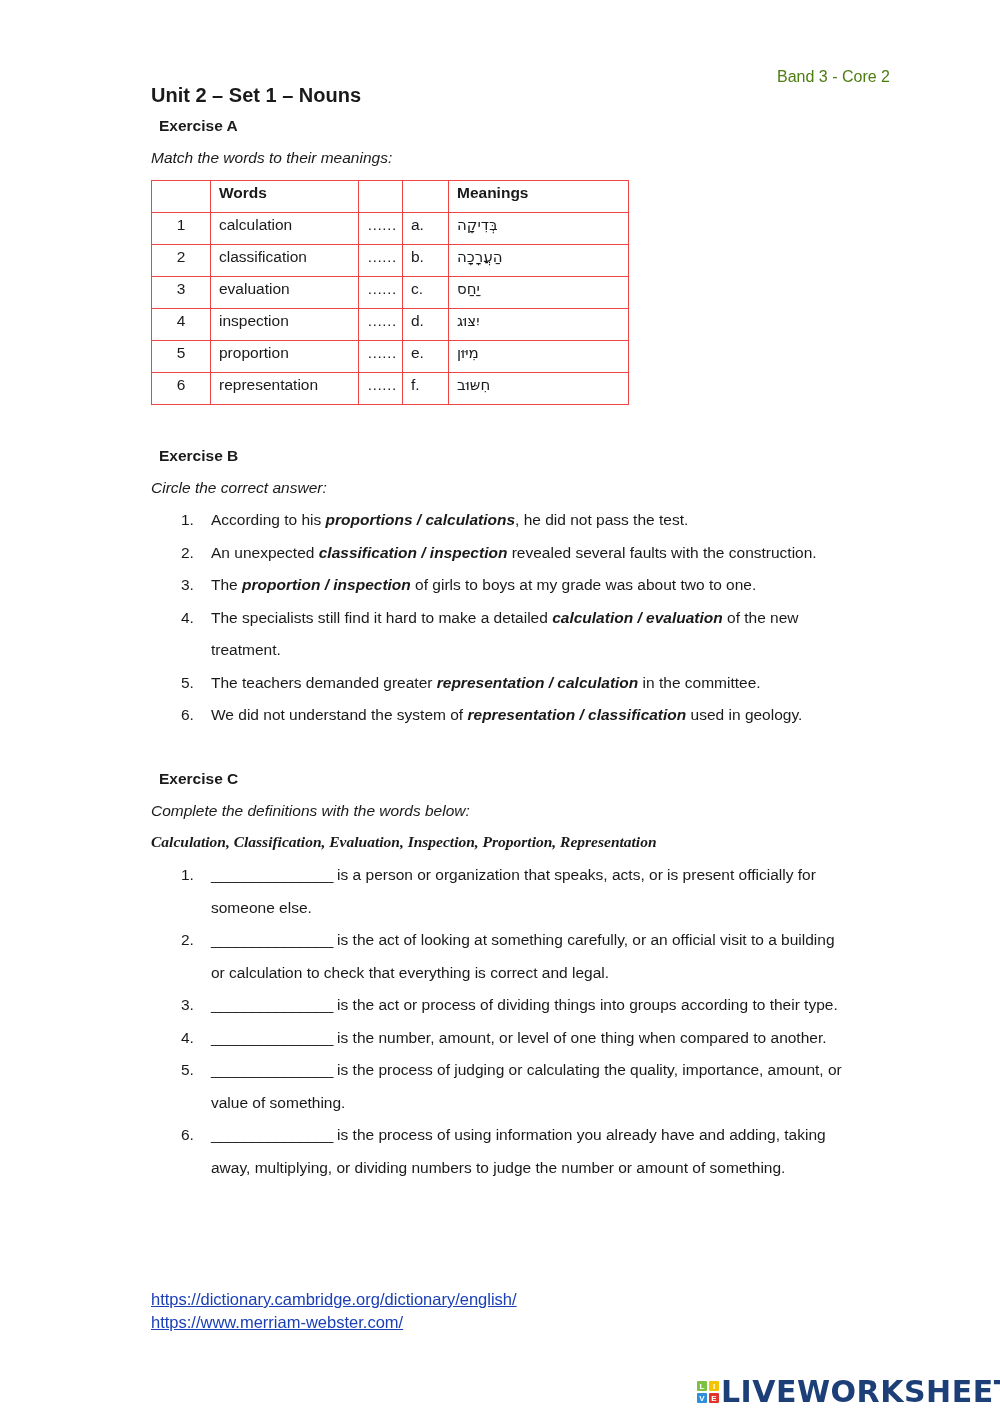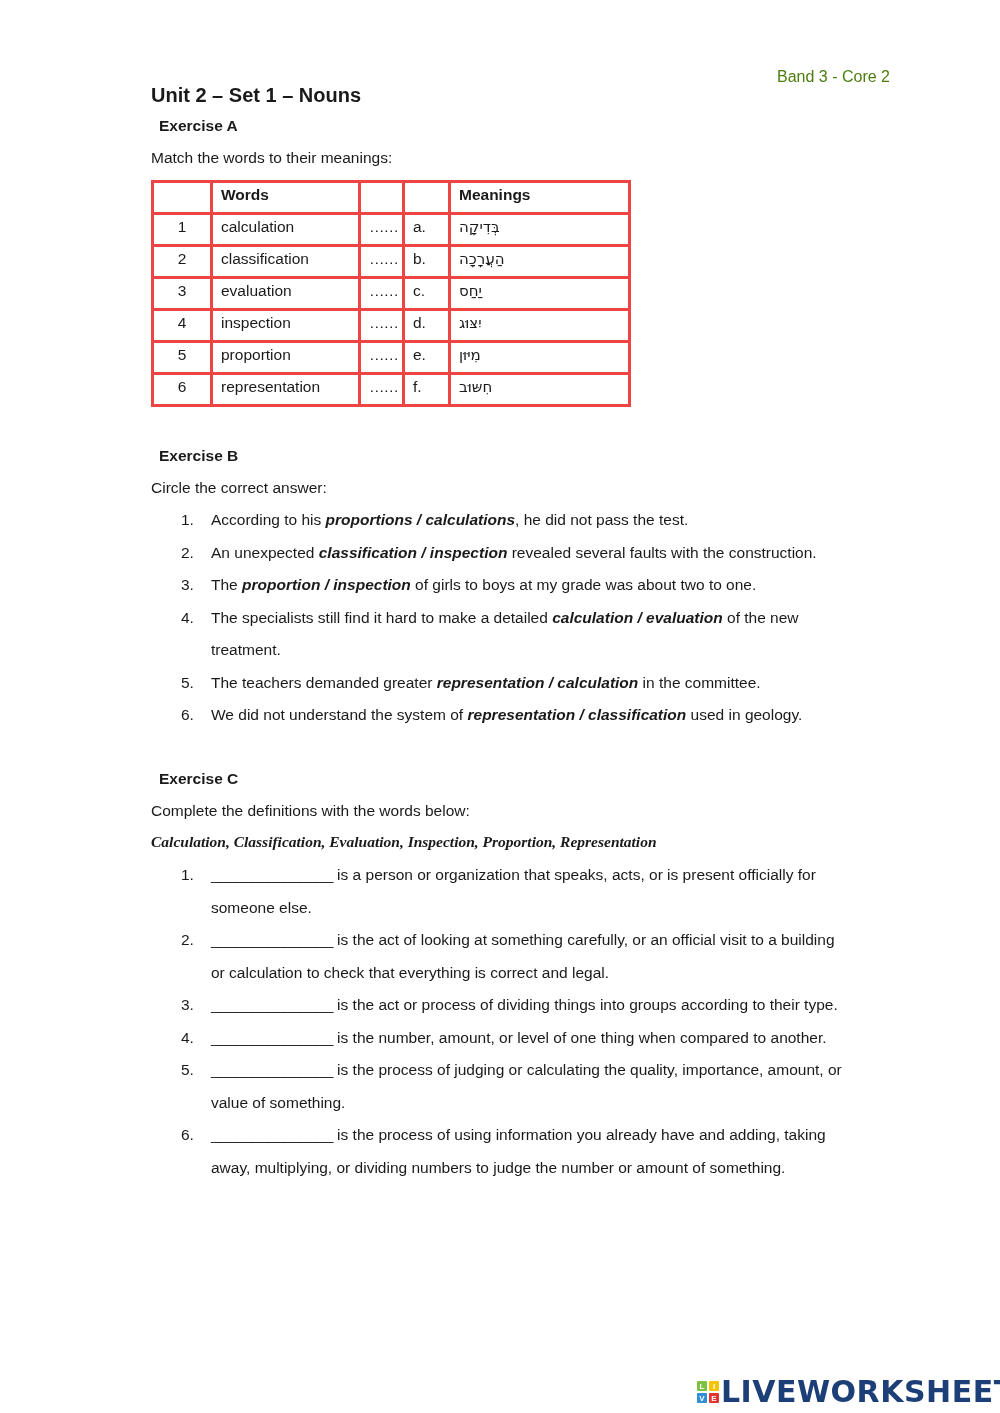--- a/index.html
+++ b/index.html
@@ -7,28 +7,28 @@
       width: 1000px; height: 1413px; position: relative; overflow: hidden;
       font-family: "Liberation Sans", "DejaVu Sans", sans-serif;
       color: #1a1a1a; font-size: 15.5px;
     }
     .header-right {
       position: absolute; left: 734px; top: 68px;
       color: #4d7c0f; font-size: 16px; margin-left: 43px;
     }
     .title { position: absolute; left: 151px; top: 84px; font-weight: bold; font-size: 20px; }
     .h-ex { position: absolute; left: 151px; font-weight: bold; font-size: 15.5px; margin-left: 8px; }
-    .instr { position: absolute; left: 151px; font-size: 15.5px; text-align: center; }
+    .instr { position: absolute; left: 151px; font-style: italic; font-size: 15.5px; text-align: center; }
 
     table.match {
       position: absolute; left: 151px; top: 180px;
       border-collapse: collapse; font-size: 15.5px;
     }
     table.match td, table.match th {
-      border: 3px solid #ef4444; height: 32px; padding: 0 0 0 8px;
+      border: 1px solid #ef4444; height: 32px; padding: 0 0 0 8px;
       text-align: left; vertical-align: top; padding-top: 3px; box-sizing: border-box;
     }
     table.match th { font-weight: bold; }
     .c-num { width: 59px; text-align: center !important; padding-left: 0 !important; }
     .c-word { width: 148px; }
     .c-dots { width: 44px; letter-spacing: -1px; }
     .c-letter { width: 46px; }
     .c-mean { width: 180px; }
     .heb { direction: rtl; unicode-bidi: bidi-override; display: inline-block; font-family: "DejaVu Sans", sans-serif; font-size: 15px; }
 
@@ -132,20 +132,22 @@
 <ol class="list" style="top:859px; width:670px">
   <li><span class="num">1.</span><span class="blank">_______________</span><span> is a person or organization that speaks, acts, or is present officially for someone else.</span></li>
   <li><span class="num">2.</span><span class="blank">_______________</span><span> is the act of looking at something carefully, or an official visit to a building or calculation to check that everything is correct and legal.</span></li>
   <li><span class="num">3.</span><span class="blank">_______________</span><span> is the act or process of dividing things into groups according to their type.</span></li>
   <li><span class="num">4.</span><span class="blank">_______________</span><span> is the number, amount, or level of one thing when compared to another.</span></li>
   <li><span class="num">5.</span><span class="blank">_______________</span><span> is the process of judging or calculating the quality, importance, amount, or value of something.</span></li>
   <li><span class="num">6.</span><span class="blank">_______________</span><span> is the process of using information you already have and adding, taking away, multiplying, or dividing numbers to judge the number or amount of something.</span></li>
 </ol>
 
 <div class="footnote">
+  <a>https://dictionary.cambridge.org/dictionary/english/</a>
+  <a>https://www.merriam-webster.com/</a>
 </div>
 
 <div class="brand">
   <div class="brand-squares">
     <span style="background:#7cc242">L</span>
     <span style="background:#f5c400">I</span>
     <span style="background:#2f8fd8">V</span>
     <span style="background:#e2342f">E</span>
   </div>
   <div class="brand-text">LIVEWORKSHEETS</div>

